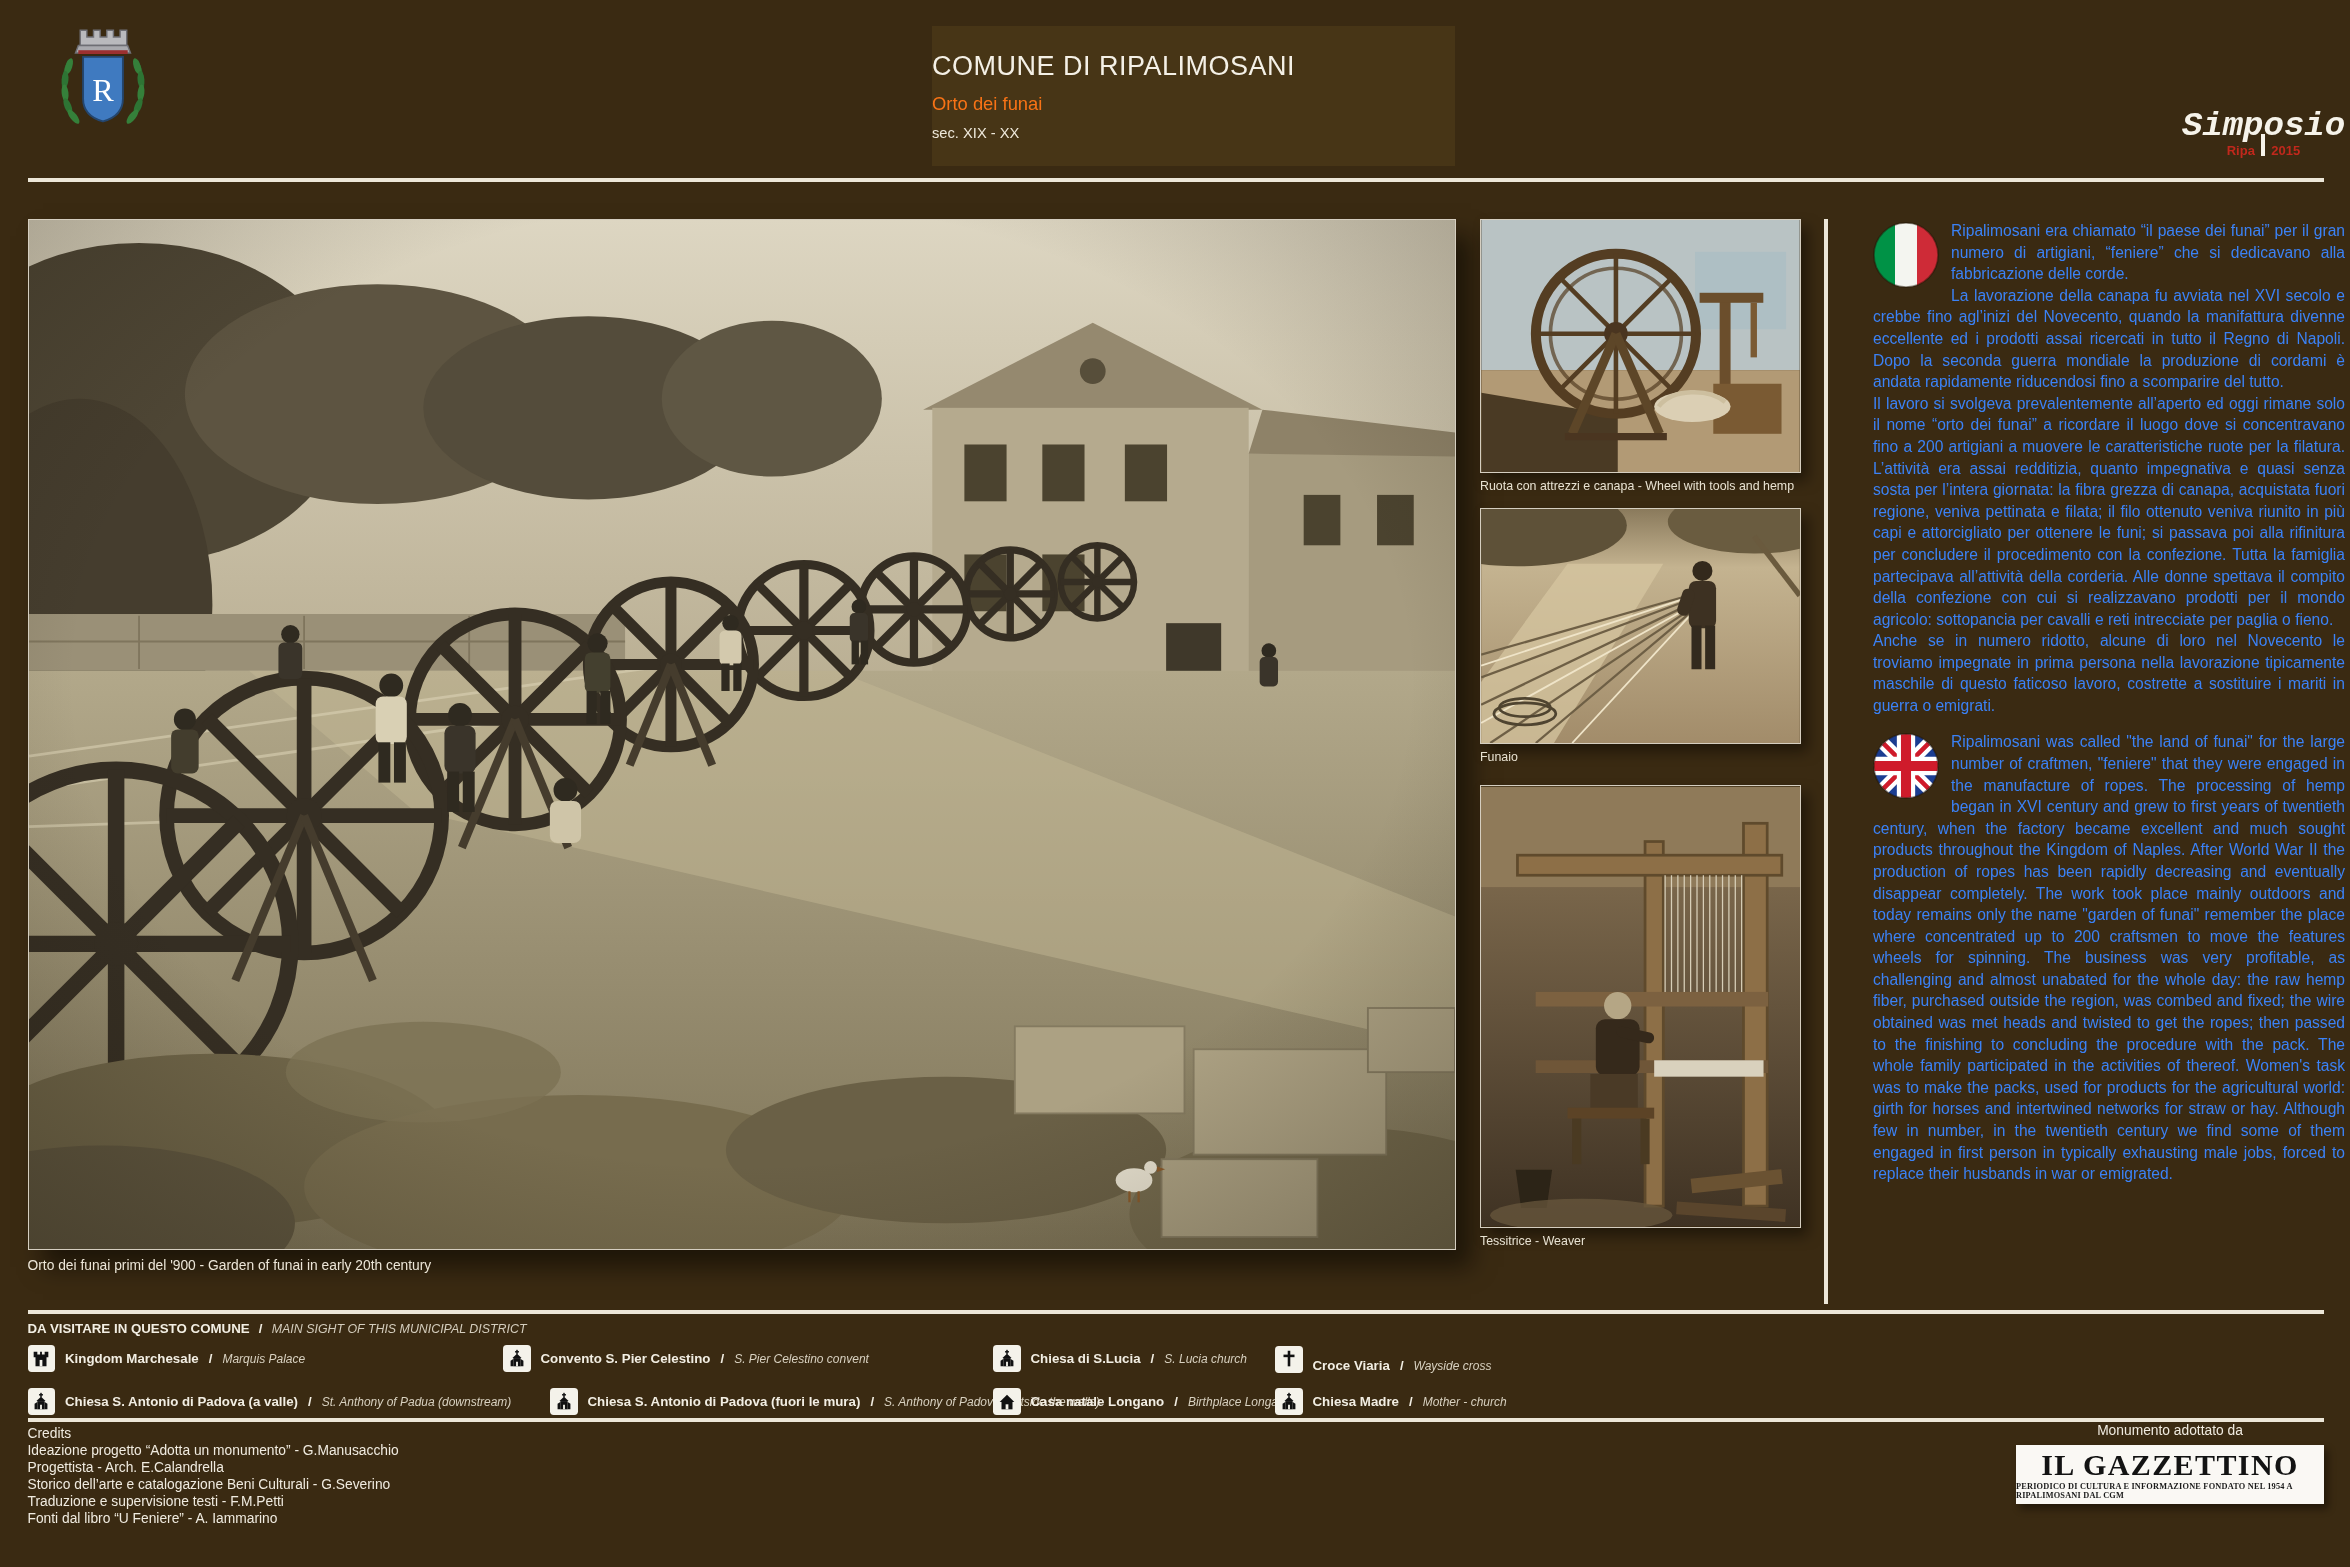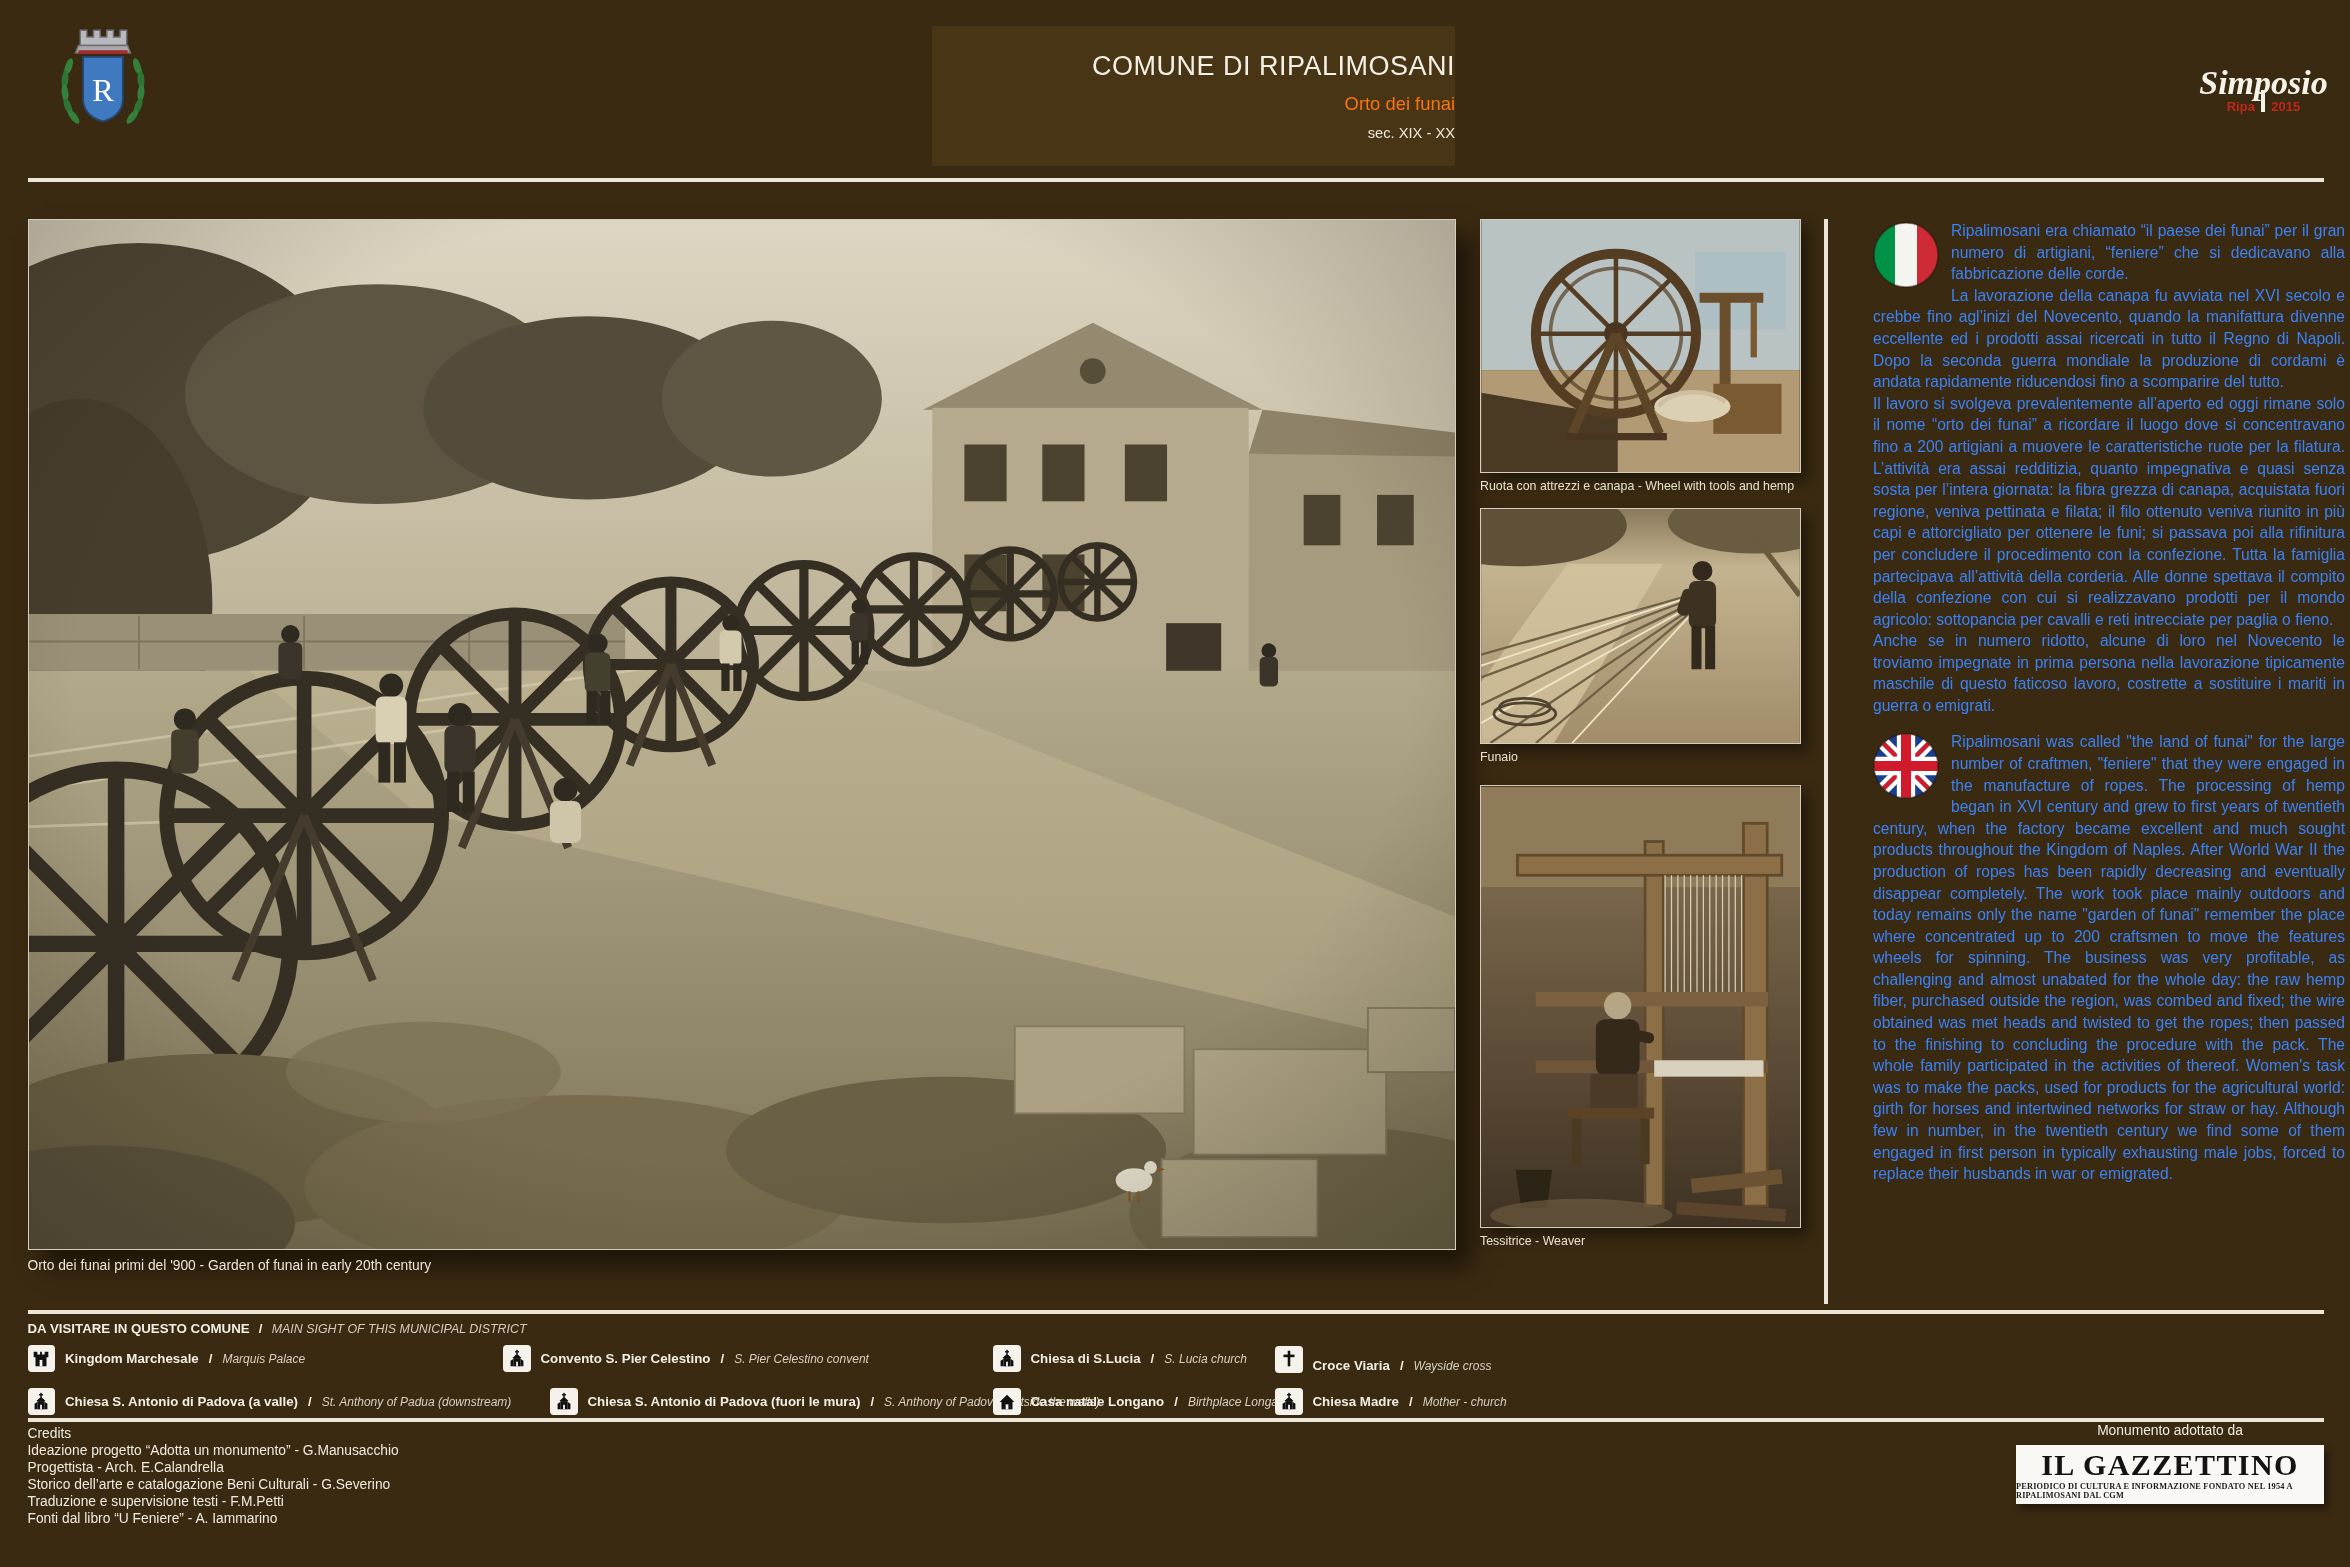--- a/index.html
+++ b/index.html
@@ -2,28 +2,28 @@
 <html style="font-size:14.7px"><head>
 <meta charset="utf-8">
 <style>
   html,body{margin:0;padding:0;background:#1d1206;}
   .panel{position:relative;width:2351px;height:1568px;background:#3a2a12;
          font-family:"Liberation Sans",sans-serif;color:#f0ebe0;overflow:hidden;}
 
   
   .crest{position:absolute;left:55px;top:16.5px;width:96px;height:112px;}
   .title-box{position:absolute;left:932px;top:26px;width:523px;height:140px;
-             background:#473516;display:flex;flex-direction:column;align-items:flex-end;
+             background:#473516;display:flex;flex-direction:column;align-items:flex-start;
              justify-content:center;text-align:center;}
   .title-box h1{margin:0 0 11px 0;font-size:27px;font-weight:400;letter-spacing:0.5px;color:#f4f0e6;}
   .title-box h2{margin:0 0 9.2px 0;font-size:18.4px;font-weight:400;color:#f97316;}
   .title-box h3{margin:0;font-size:14.7px;font-weight:400;color:#eee8da;}
   .simposio{position:absolute;left:2181px;top:64px;width:165px;text-align:center;}
-  .simposio-name{font-family:Liberation Serif, serif;font-style:italic;font-weight:bold;
-                 font-size:34px;color:#f6f3ea;line-height:37px;}
+  .simposio-name{font-family:Liberation Mono, monospace;font-style:italic;font-weight:bold;
+                 font-size:34px;color:#f6f3ea;line-height:37px;margin-top:44px;}
   .simposio-sub{display:flex;align-items:center;justify-content:center;gap:6.4px;
                 color:#c0281c;font-size:13px;font-weight:bold;margin-top:-1.8px;}
   .simposio-bar{width:3.7px;height:22px;background:#f6f3ea;margin-top:-11px;}
 
   .rule{position:absolute;left:27.5px;width:2296px;height:3.7px;background:#ece6d8;}
   .rule-top{top:178px;} .rule-mid{top:1310px;} .rule-low{top:1418px;}
   .v-rule{position:absolute;left:1824px;top:219px;width:3.7px;height:1085px;background:#ece6d8;}
 
   
   figure{margin:0;}

